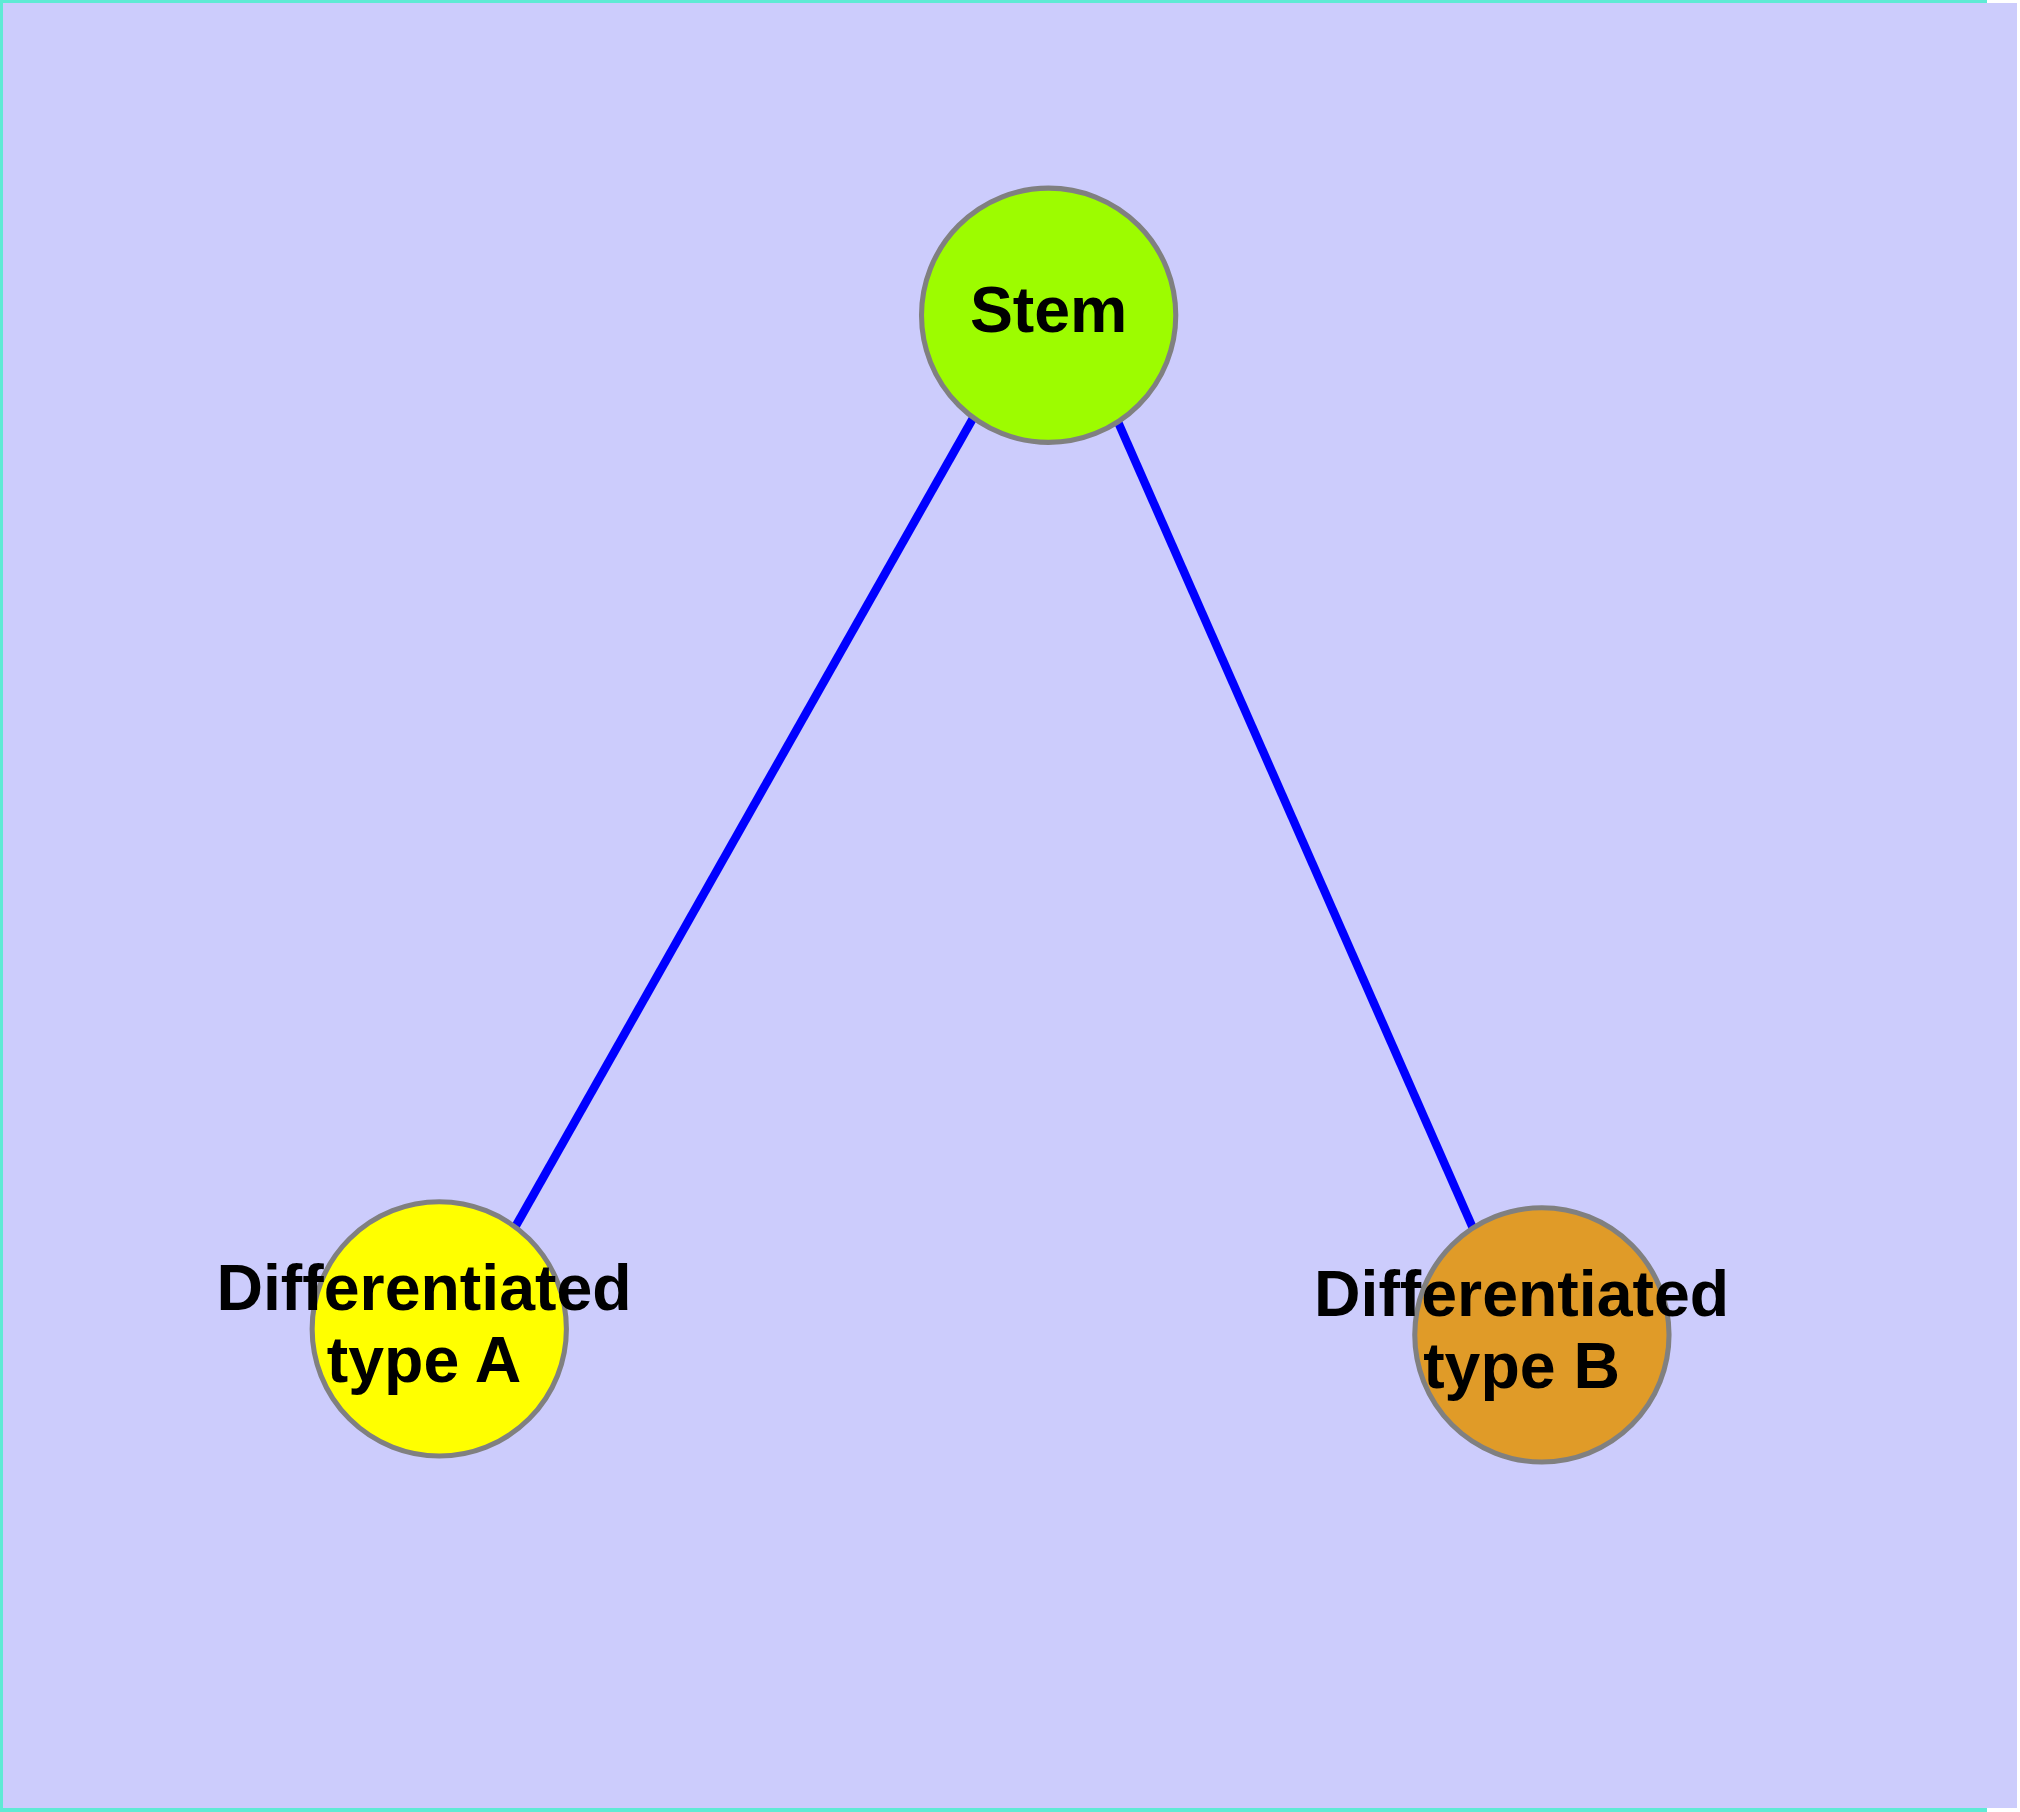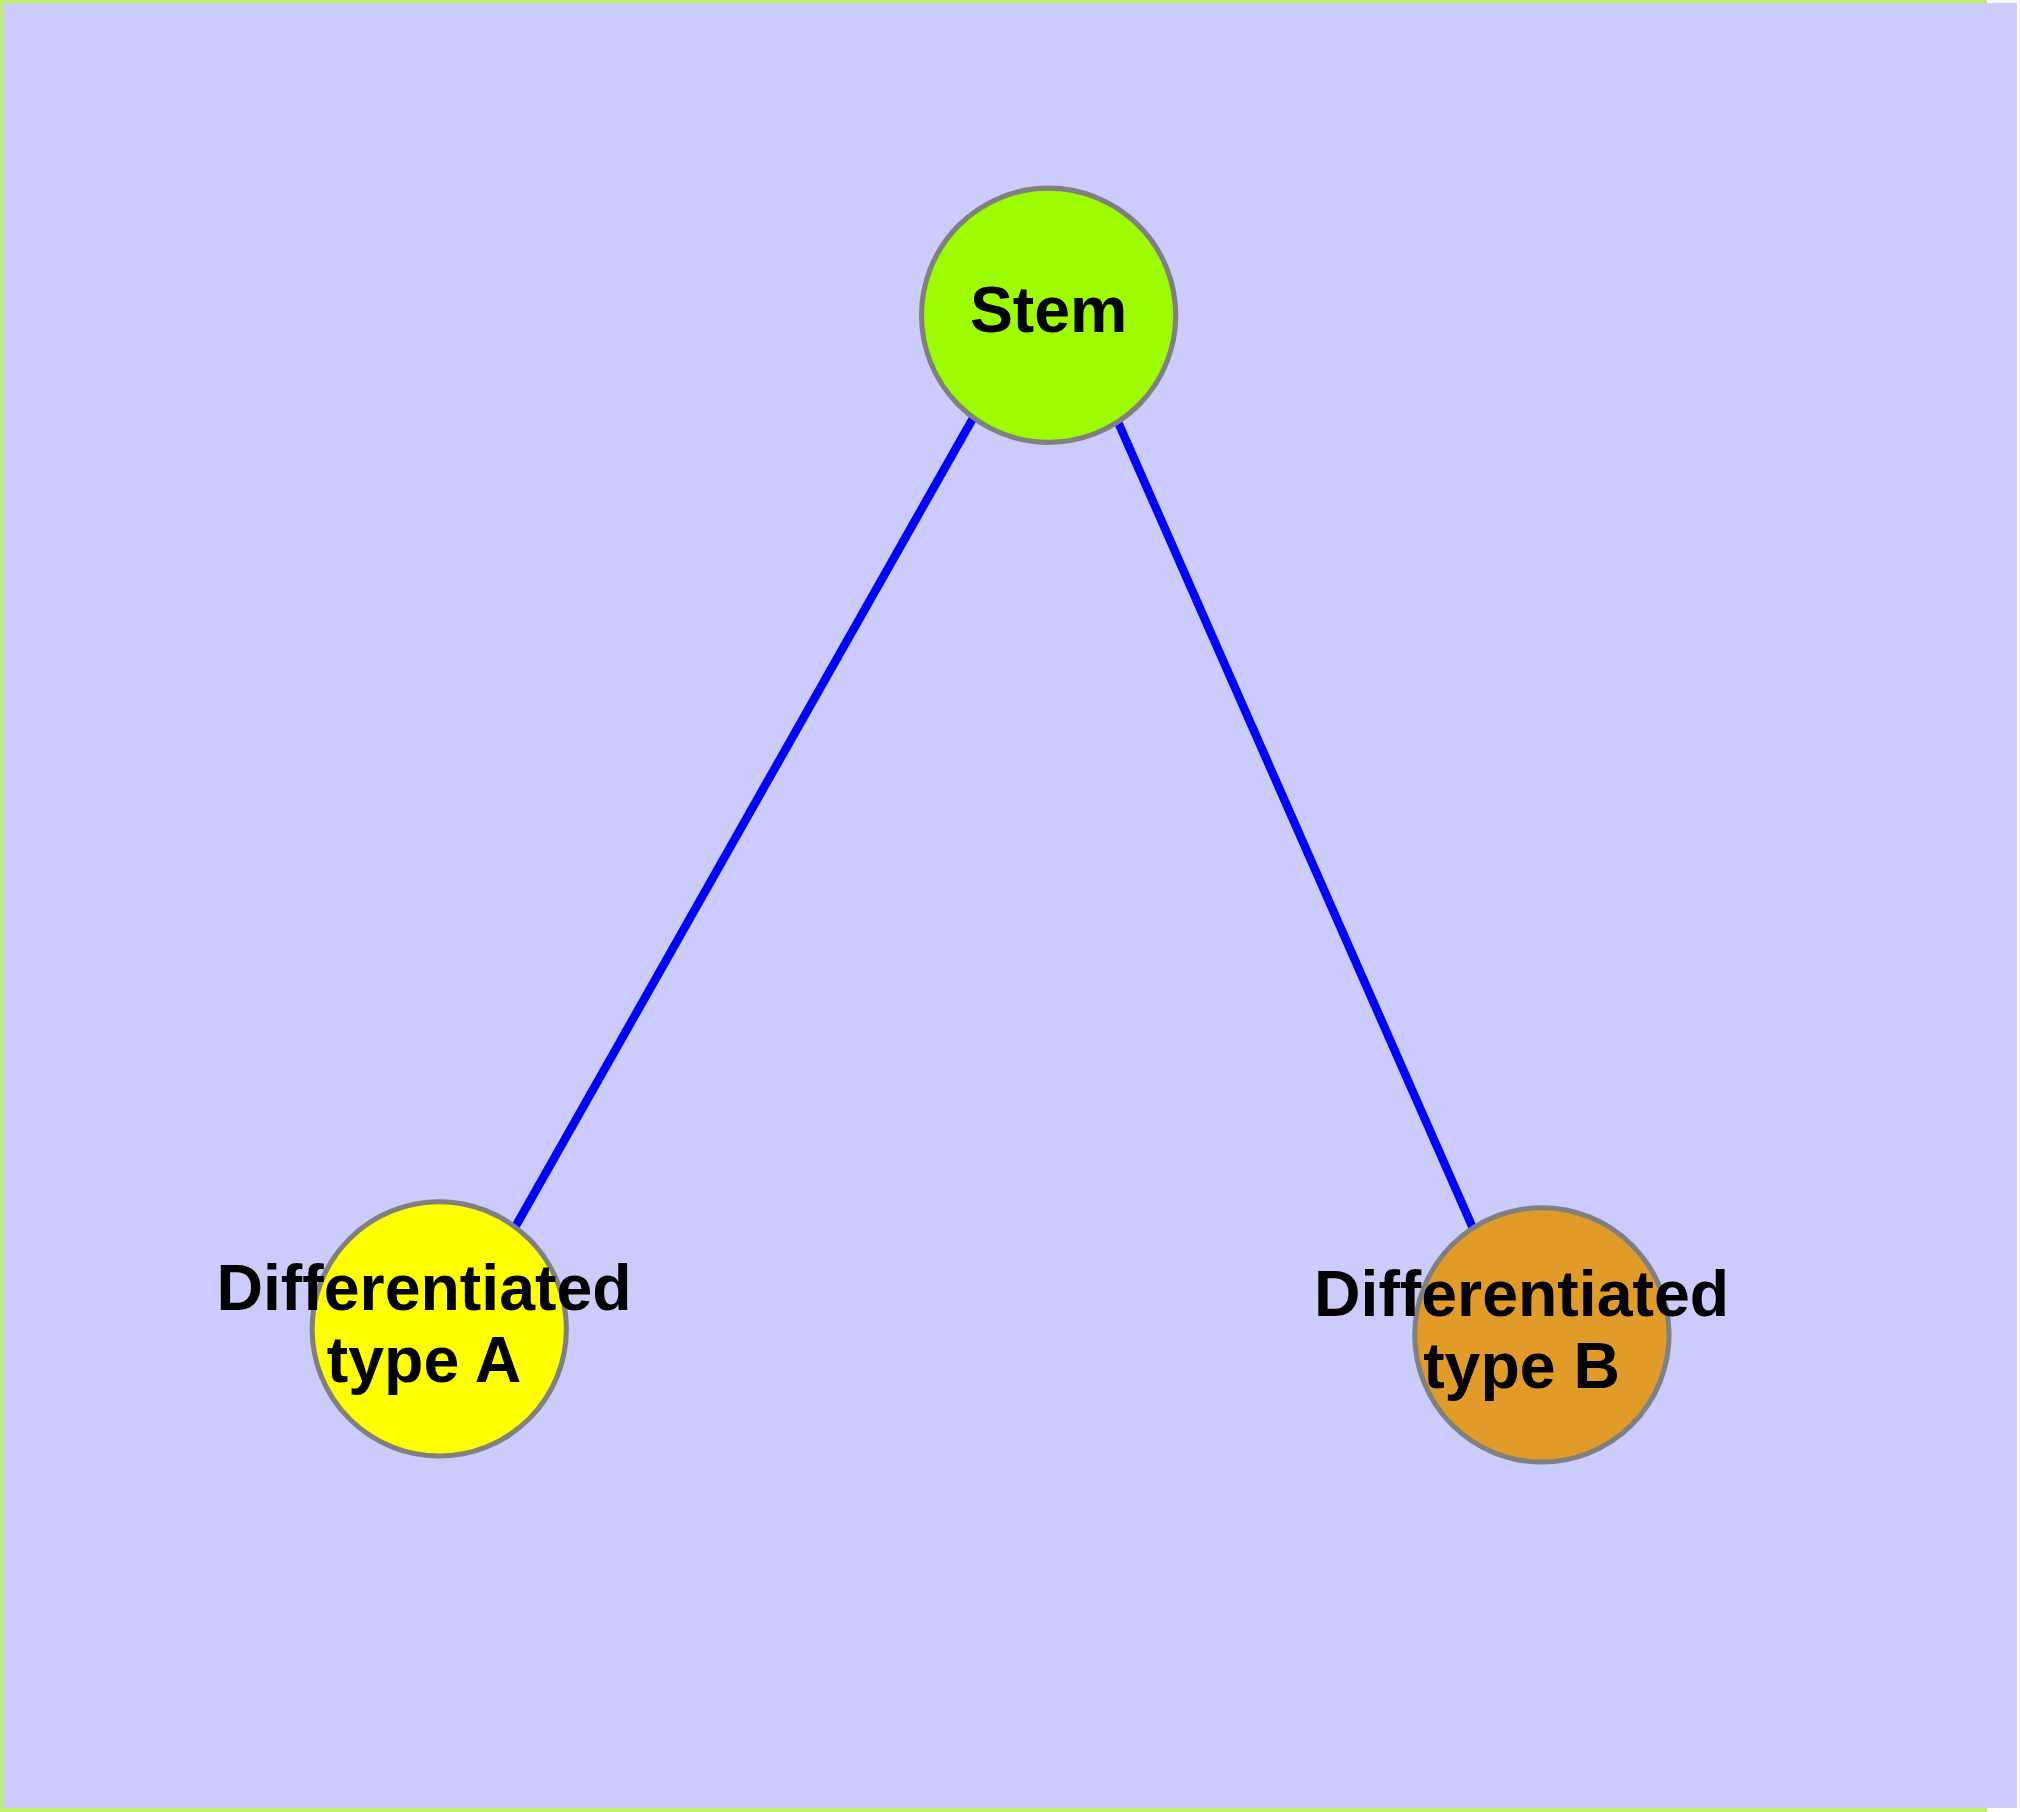--- a/index.html
+++ b/index.html
@@ -11,21 +11,21 @@
   body {
     width: 2021px;
     height: 1812px;
     overflow: hidden;
     font-family: "Liberation Sans", sans-serif;
   }
   #stage {
     position: relative;
     width: 1987px;
     height: 1812px;
-    background: #bef264;
+    background: #5eead4;
   }
   #canvas-bg {
     position: absolute;
     left: 3.4px;
     top: 3.4px;
     width: 2014px;
     height: 1805px;
     background: #ccccfc;
   }
   #graph-svg {

